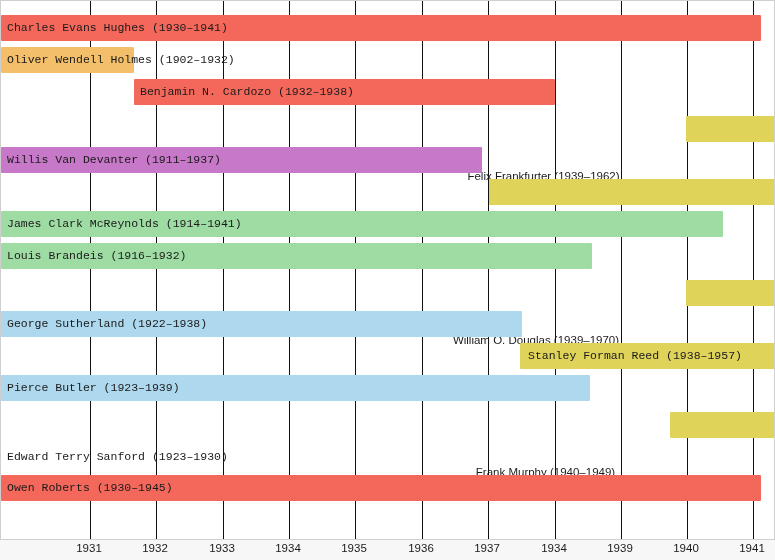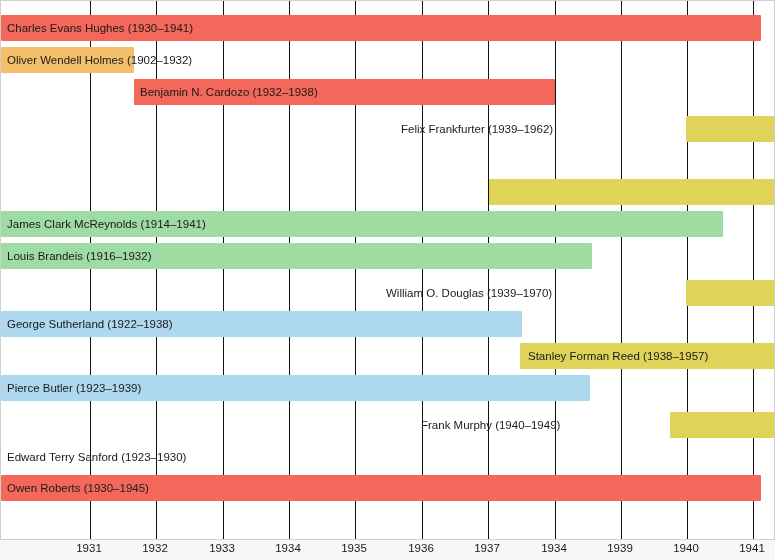--- a/index.html
+++ b/index.html
@@ -51,24 +51,26 @@
     position: absolute;
     top: 0;
     height: 26px;
     line-height: 26px;
     font-size: 11.5px;
     color: #1a1a1a;
     white-space: nowrap;
   }
   .bar-label.inside {
     padding-left: 6px;
+    font-family: Liberation Mono, monospace;
   }
   .bar-label.outside-left {
     padding-right: 6px;
-    text-align: left;
+    text-align: center;
+    margin-top: 47px;
   }
   #axis {
     position: absolute;
     left: 0px;
     top: 540px;
     width: 775px;
     height: 20px;
   }
   .tick-label {
     position: absolute;
@@ -105,20 +107,24 @@
       <div class="bar" style="left:0px;width:133px;background:#f4bf6a"></div>
       <div class="bar-label inside" style="left:0px">Oliver Wendell Holmes (1902–1932)</div>
     </div>
     <div class="bar-row" style="top:78px">
       <div class="bar" style="left:133px;width:421px;background:#f4685b"></div>
       <div class="bar-label inside" style="left:133px">Benjamin N. Cardozo (1932–1938)</div>
     </div>
     <div class="bar-row" style="top:115px">
       <div class="bar" style="left:685px;width:90px;background:#dfd35a"></div>
       <div class="bar-label outside-left" style="left:400px;width:285px">Felix Frankfurter (1939–1962)</div>
+    </div>
+    <div class="bar-row" style="top:146px">
+      <div class="bar" style="left:0px;width:481px;background:#c878c8"></div>
+      <div class="bar-label inside" style="left:0px">Willis Van Devanter (1911–1937)</div>
     </div>
     <div class="bar-row" style="top:178px">
       <div class="bar" style="left:488px;width:287px;background:#dfd35a"></div>
     </div>
     <div class="bar-row" style="top:210px">
       <div class="bar" style="left:0px;width:722px;background:#9fdca4"></div>
       <div class="bar-label inside" style="left:0px">James Clark McReynolds (1914–1941)</div>
     </div>
     <div class="bar-row" style="top:242px">
       <div class="bar" style="left:0px;width:591px;background:#9fdca4"></div>

